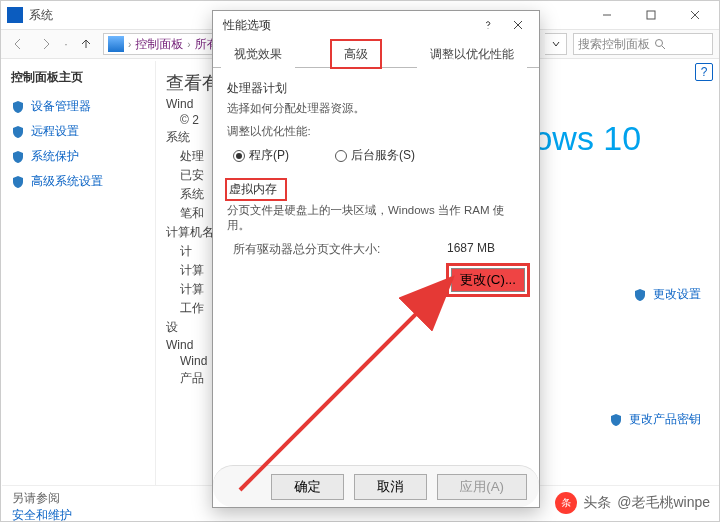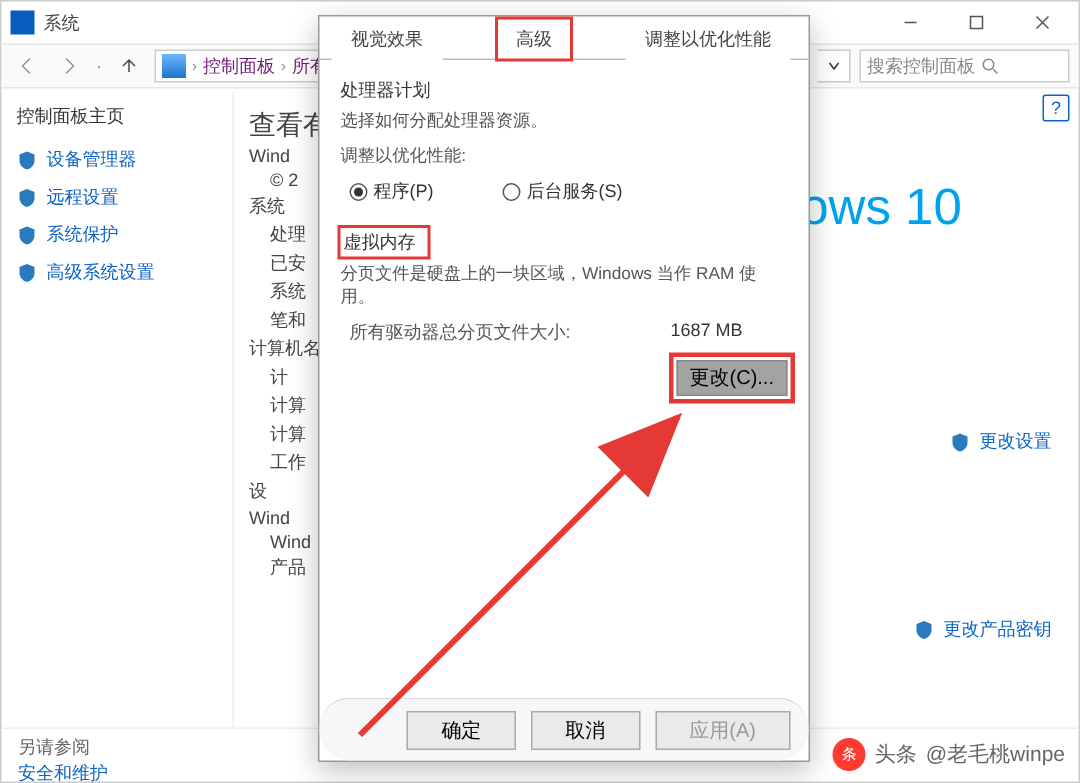--- a/index.html
+++ b/index.html
@@ -23,21 +23,21 @@
   .bc-icon { width: 16px; height: 16px; background: linear-gradient(#6fb7ff,#1b73cf); }
   .bc-item { color: #701a75; }
   .bc-chevron { color: #888; font-size: 10px; }
   .drop-btn { width: 22px; height: 22px; border: 1px solid #ccc; border-left: none; background: #fff; display: flex; align-items: center; justify-content: center; }
   .drop-btn svg { width: 8px; height: 8px; stroke: #333; fill: none; }
   .search-box { width: 140px; height: 22px; border: 1px solid #ccc; background: #fff; display: flex; align-items: center; padding: 0 4px; color: #888; gap: 4px; }
   .mag { width: 12px; height: 12px; }
 
   .body-area { position: absolute; top: 60px; bottom: 36px; left: 0; right: 0; display: flex; }
   .sidebar { width: 155px; border-right: 1px solid #eee; padding: 8px 10px; }
-  .sidebar h4 { margin: 0 0 8px 0; font-size: 12px; font-weight: normal; color: #333; }
+  .sidebar h4 { margin: 0 0 8px 0; font-size: 12px; font-weight: bold; color: #333; }
   .side-item { display: flex; align-items: center; gap: 6px; padding: 4px 0; color: #0a63c5; cursor: pointer; }
   .shield { width: 14px; height: 14px; }
 
   .main-col { width: 290px; padding: 8px 10px; position: relative; }
   .main-col .truncline { color: #444; margin: 2px 0; white-space: nowrap; overflow: hidden; }
   .main-sectitle { color: #1c59a0; font-size: 18px; margin-bottom: 6px; }
   .cat { color: #333; margin-top: 12px; }
   .sub { padding-left: 14px; color: #555; }
 
   .right-col { flex: 1; padding: 10px; position: relative; }
@@ -69,21 +69,21 @@
   .radio-row { display: flex; gap: 46px; padding-left: 6px; margin-top: 6px; }
   .radio { display: flex; align-items: center; gap: 4px; }
   .rdot { width: 12px; height: 12px; border: 1px solid #555; border-radius: 50%; display: inline-flex; align-items: center; justify-content: center; }
   .rdot.on::after { content: ""; width: 6px; height: 6px; background: #333; border-radius: 50%; }
 
   .vm-box { outline: 2px solid #e53935; display: inline-block; padding: 1px 8px 1px 2px; }
   .vm-row { display: flex; justify-content: space-between; padding-left: 6px; margin-top: 6px; }
   .vm-label { color: #555; }
   .vm-val { color: #333; padding-right: 30px; }
 
-  .change-btn { float: right; padding: 2px 8px; border: 1px solid #888; background: #a3a3a3; margin-top: 10px; outline: 3px solid #e53935; outline-offset: 2px; position: relative; }
+  .change-btn { float: right; padding: 2px 8px; border: 1px solid #888; background: #ef4444; margin-top: 10px; outline: 3px solid #e53935; outline-offset: 2px; position: relative; }
 
   .dlg-footer { height: 42px; border-top: 1px solid #ddd; display: flex; align-items: center; justify-content: flex-end; gap: 10px; padding: 0 12px; background: #f7f7f7; border-radius: 20px; }
   .dlg-btn { padding: 3px 22px; border: 1px solid #aaa; background: #eaeaea; }
   .dlg-btn.disabled { color: #999; }
 
   
   .arrow-svg { position: absolute; left: 0; top: 0; width: 720px; height: 522px; pointer-events: none; }
 
   
   .wm { position: absolute; right: 10px; bottom: 8px; display: flex; align-items: center; gap: 6px; font-size: 14px; color: #666; }
@@ -224,20 +224,33 @@
     </div>
   </div>
 
   <div class="footbar">
     <div class="see-also">另请参阅</div>
     <div class="sec-link">安全和维护</div>
   </div>
 </div>
 
 <div class="dialog">
+  <div class="dlg-title">
+    <span class="dlg-title-text">性能选项</span>
+    <div class="dlg-help">
+        <svg viewBox="0 0 10 10">
+          <path d="M3 3 Q5 0 7 3 Q7 5 5 5 V6 M5 8 V8.5"></path>
+        </svg>
+      </div>
+    <div class="dlg-close">
+        <svg viewBox="0 0 10 10">
+          <path d="M1 1 L9 9 M9 1 L1 9"></path>
+        </svg>
+      </div>
+  </div>
 
   <div class="tabs">
     <div class="tab">视觉效果</div>
     <div class="tab sel hl">高级</div>
     <div class="tab">调整以优化性能</div>
   </div>
 
   <div class="dlg-body">
     <div class="group">
       <div class="gtitle">处理器计划</div>

